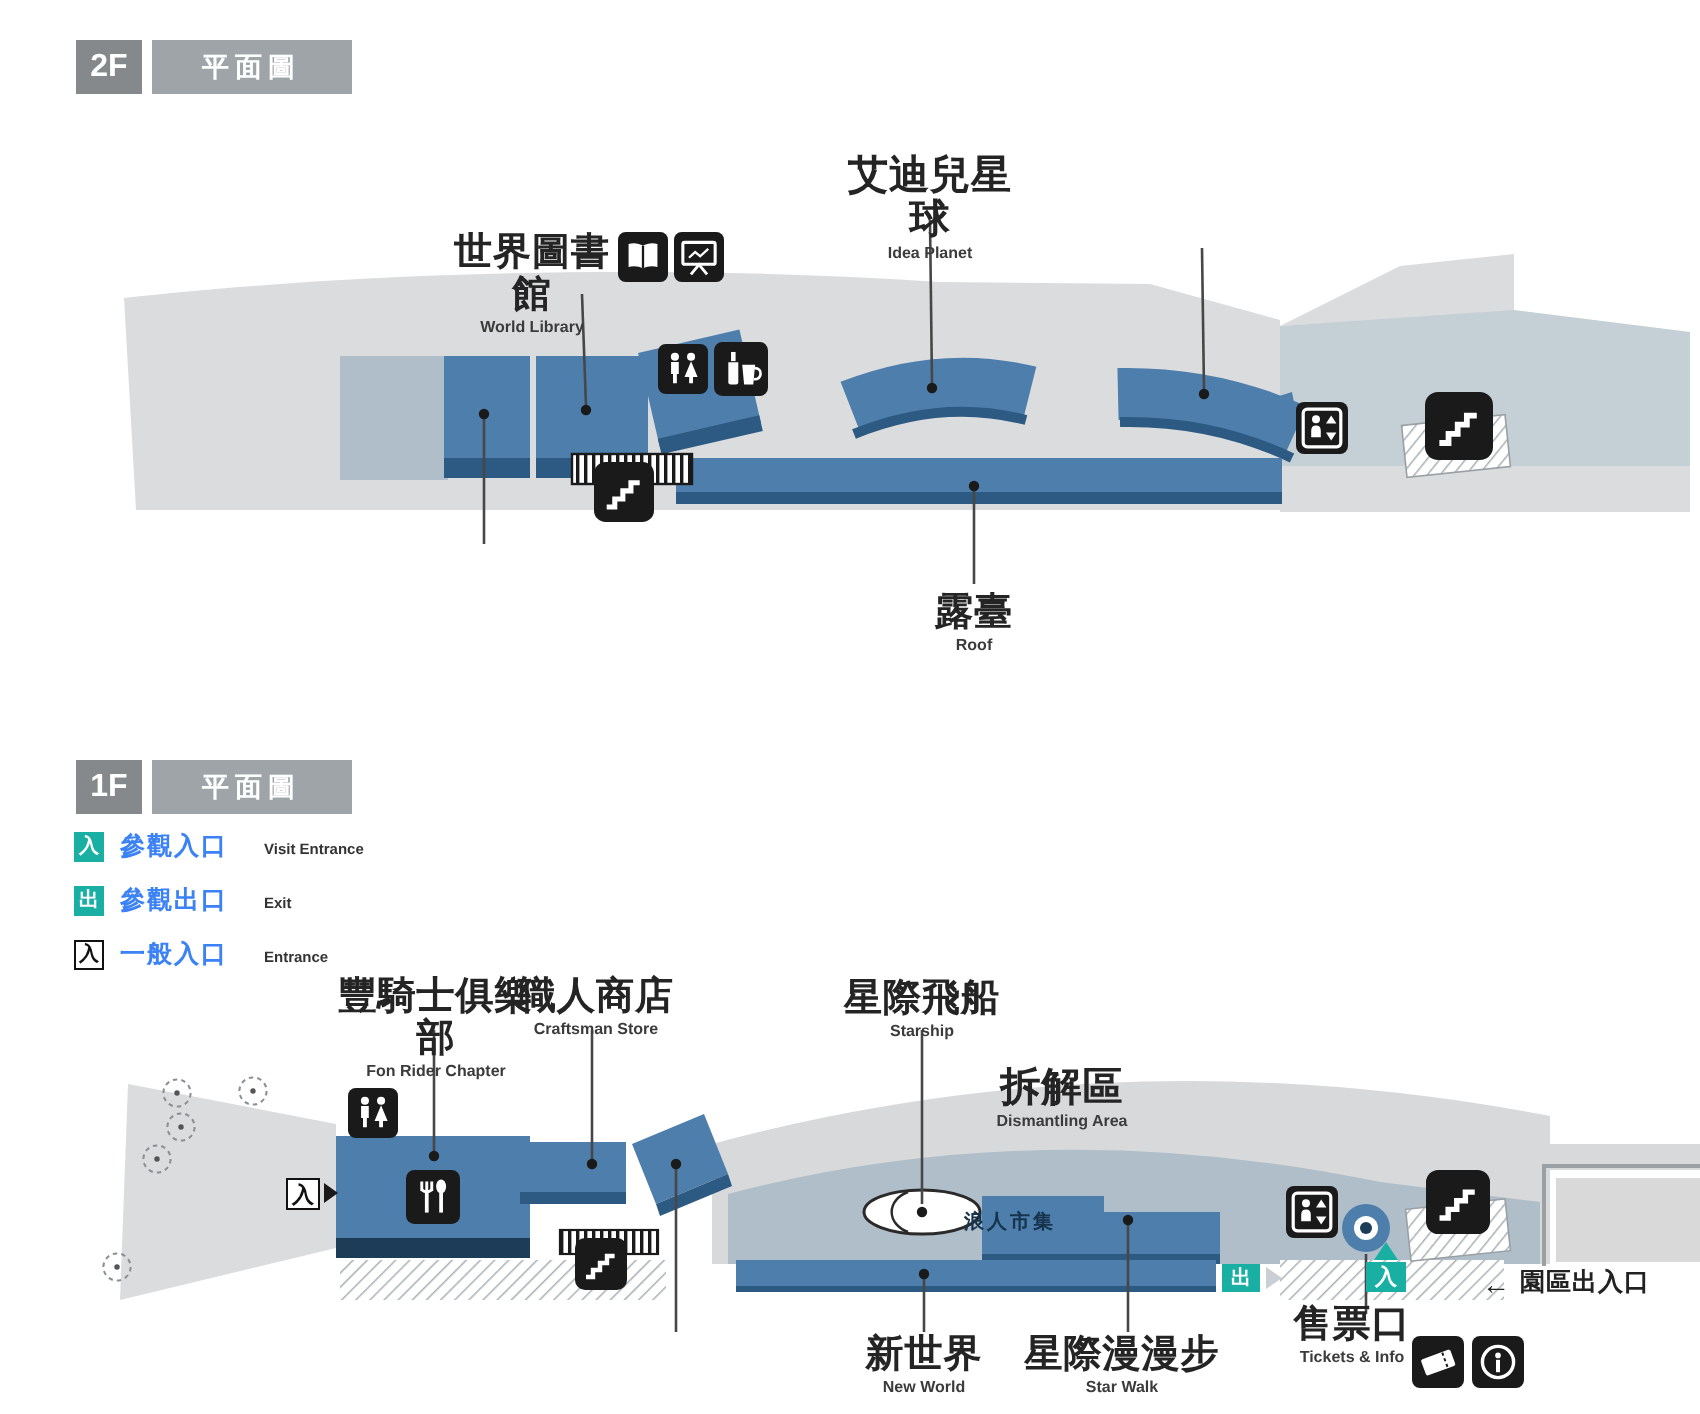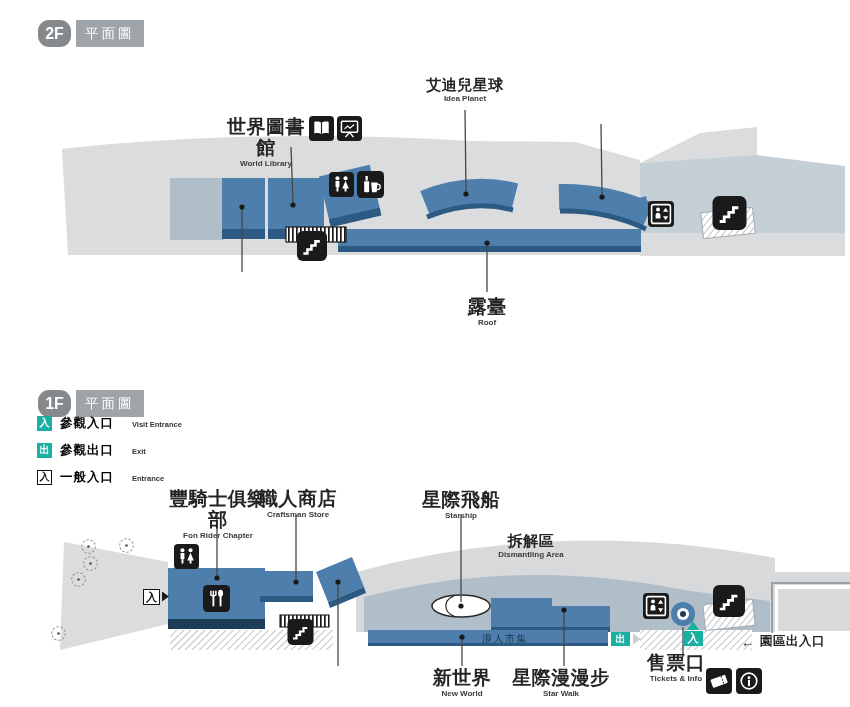--- a/index.html
+++ b/index.html
@@ -17,48 +17,48 @@
   .f-navy{fill:var(--navy);}
   .f-teal{fill:var(--teal);}
   .s-blue{stroke:var(--building-blue);fill:none;}
   .s-blue-dk{stroke:var(--building-blue-dark);fill:none;}
   .leader{stroke:#474747;stroke-width:1.3;}
   .dot{fill:#1a1a1a;}
 
   
   .badge{position:absolute;display:flex;gap:5px;z-index:5;}
   .badge-floor{background:var(--badge-dark);color:#fff;width:33px;height:27px;
-    display:flex;align-items:center;justify-content:center;font-weight:700;font-size:16px;border-radius:11px;}
-  .badge-title{background:var(--badge-light);color:#fff;height:27px;padding:0 9px;
-    display:flex;align-items:center;font-size:13.5px;letter-spacing:3px;font-weight:400;}
+    display:flex;align-items:center;justify-content:center;font-weight:700;font-size:16px;}
+  .badge-title{background:var(--badge-light);color:#fff;height:27px;padding:0 25px;
+    display:flex;align-items:center;font-size:13.5px;letter-spacing:3px;font-weight:700;}
 
   
   .legend{position:absolute;left:37px;top:415px;z-index:5;}
   .legend-row{display:flex;align-items:center;height:16px;margin-bottom:11px;}
   .legend-box{width:15px;height:15px;display:flex;align-items:center;justify-content:center;
     font-size:10px;font-weight:700;flex:0 0 15px;}
   .legend-box.teal{background:var(--teal);color:#fff;}
   .legend-box.outline{background:#fff;border:1.5px solid #111;color:#111;box-sizing:border-box;}
-  .legend-cn{font-size:12.5px;font-weight:700;color:#000000;margin-left:8px;letter-spacing:1px;}
+  .legend-cn{font-size:12.5px;font-weight:700;color:#3b82f6;margin-left:8px;letter-spacing:1px;}
   .legend-en{font-size:7.5px;font-weight:600;color:#333;margin-left:18px;margin-top:3px;}
 
   
   .map-label{position:absolute;text-align:center;line-height:1.12;z-index:4;}
   .map-label .cn{font-size:19px;font-weight:700;color:#242424;letter-spacing:0.5px;}
   .map-label .en{font-size:8px;color:#3b3b3b;font-weight:600;margin-top:1.5px;}
-  .map-label.lg .cn{font-size:15px;}
+  .map-label.lg .cn{font-size:20px;}
 
   
   .marker{position:absolute;display:flex;align-items:center;justify-content:center;
     font-weight:700;z-index:4;box-sizing:border-box;}
   .marker.teal{background:var(--teal);color:#fff;}
   .marker.outline{background:#fff;border:1.6px solid #111;color:#111;}
 
-  .ronin-text{position:absolute;left:455px;top:632px;width:100px;text-align:center;
-    font-size:10px;font-weight:400;color:#17344e;letter-spacing:1.5px;z-index:4;}
+  .ronin-text{position:absolute;left:455px;top:604px;width:100px;text-align:center;
+    font-size:10px;font-weight:700;color:#17344e;letter-spacing:1.5px;z-index:4;}
   .park-gate{position:absolute;left:741px;top:633px;display:flex;align-items:center;gap:5px;
     z-index:4;color:#222;}
   .park-gate .arrow{font-size:14px;font-weight:700;}
   .park-gate .txt{font-size:12.5px;font-weight:700;letter-spacing:0.5px;}
 </style>
 </head>
 <body>
 
 <div class="canvas">
 
@@ -255,21 +255,21 @@
       <line class="leader" x1="564" y1="612" x2="564" y2="666"></line>
       <circle class="dot" cx="564" cy="610" r="2.6"></circle>
       <line class="leader" x1="683" y1="627" x2="683" y2="657"></line>
     </g>
   </svg>
 
   <div class="badge" style="left:38px;top:20px;">
     <span class="badge-floor">2F</span>
     <span class="badge-title">平面圖</span>
   </div>
-  <div class="badge" style="left:38px;top:390px;text-align:right;">
+  <div class="badge" style="left:38px;top:380px;text-align:right;">
     <span class="badge-floor">1F</span>
     <span class="badge-title">平面圖</span>
   </div>
 
   <div class="legend">
     <div class="legend-row">
       <span class="legend-box teal">入</span>
       <span class="legend-cn">參觀入口</span>
       <span class="legend-en">Visit Entrance</span>
     </div>

